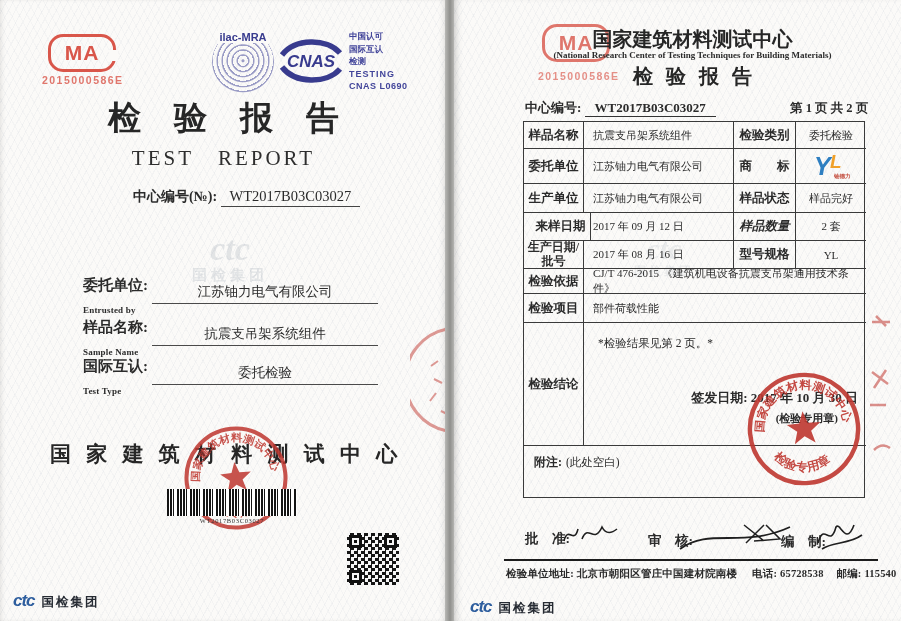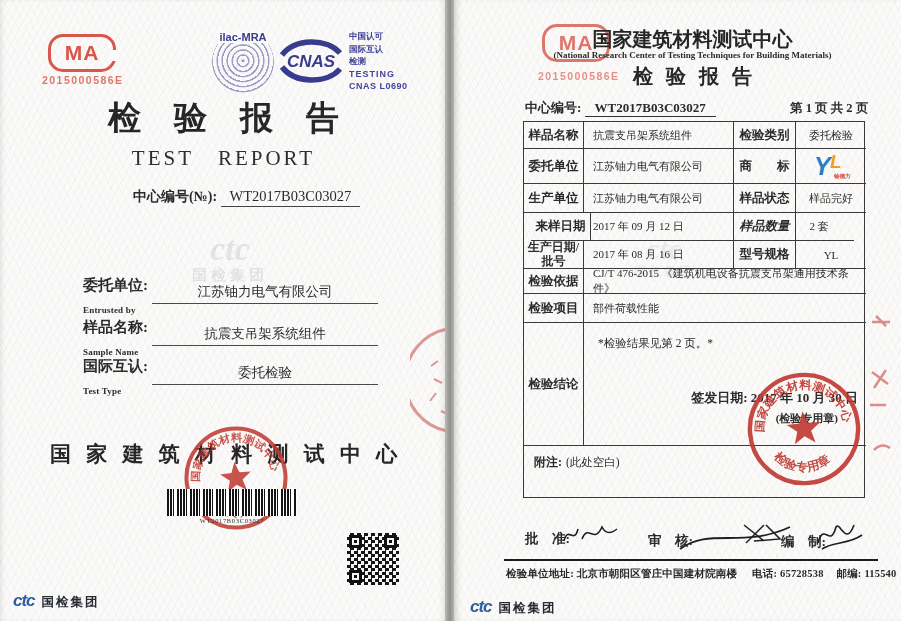--- a/index.html
+++ b/index.html
@@ -198,21 +198,21 @@
       </div>
 
       <div class="c lab" style="left:0;top:62px;width:60px;height:29px;">生产单位</div>
       <div class="c val" style="left:60px;top:62px;width:150px;height:29px;">江苏铀力电气有限公司</div>
       <div class="c lab" style="left:210px;top:62px;width:62px;height:29px;">样品状态</div>
       <div class="c valc noR" style="left:272px;top:62px;width:70px;height:29px;">样品完好</div>
 
       <div class="c lab" style="left:0;top:91px;width:60px;height:28px;margin-left:7px;">来样日期</div>
       <div class="c val" style="left:60px;top:91px;width:150px;height:28px;">2017 年 09 月 12 日</div>
       <div class="c lab" style="left:210px;top:91px;width:62px;height:28px;font-style:italic;">样品数量</div>
-      <div class="c valc noR" style="left:260px;top:91px;width:70px;height:28px;">2 套</div>
+      <div class="c valc noR" style="left:272px;top:91px;width:70px;height:28px;">2 套</div>
 
       <div class="c lab" style="left:0;top:119px;width:60px;height:28px;font-size:12px;">生产日期/批号</div>
       <div class="c val" style="left:60px;top:119px;width:150px;height:28px;">2017 年 08 月 16 日</div>
       <div class="c lab" style="left:210px;top:119px;width:62px;height:28px;">型号规格</div>
       <div class="c valc noR" style="left:272px;top:119px;width:70px;height:28px;">YL</div>
 
       <div class="c lab" style="left:0;top:147px;width:60px;height:25px;">检验依据</div>
       <div class="c val noR" style="left:60px;top:147px;width:282px;height:25px;">CJ/T 476-2015 《建筑机电设备抗震支吊架通用技术条件》</div>
 
       <div class="c lab" style="left:0;top:172px;width:60px;height:29px;">检验项目</div>

